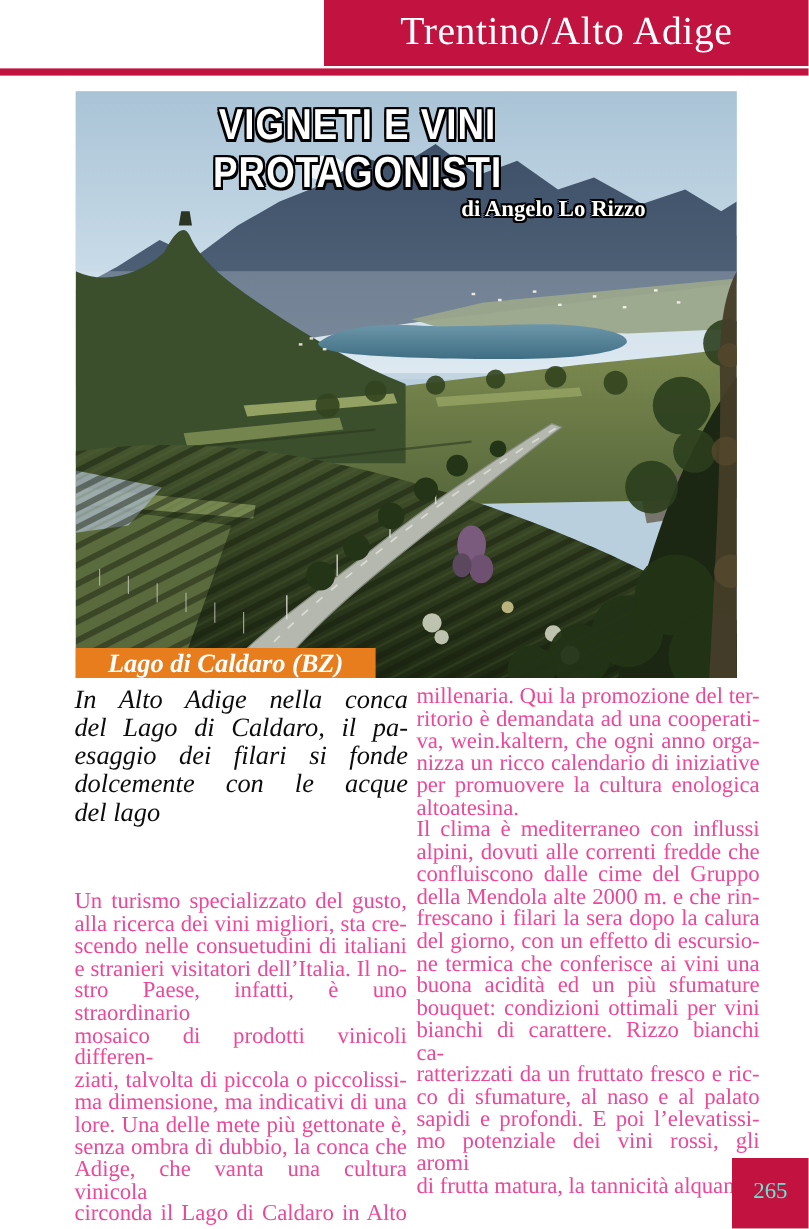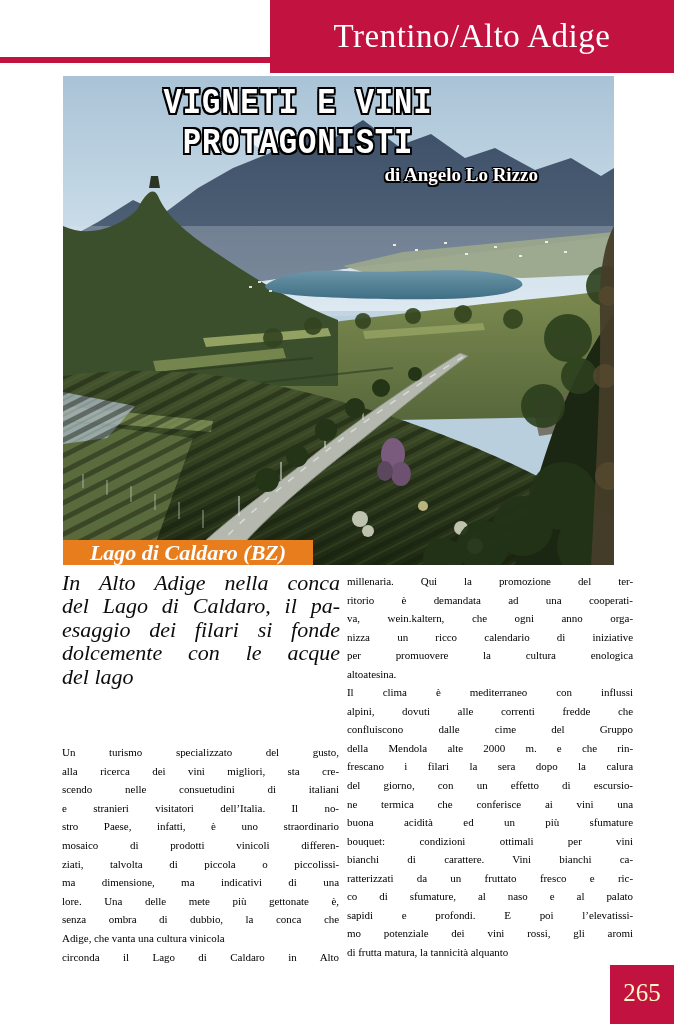--- a/index.html
+++ b/index.html
@@ -9,21 +9,21 @@
   *{margin:0;padding:0;box-sizing:border-box;}
   html,body{background:#ffffff;}
   body{font-family:"Liberation Serif","DejaVu Serif",serif;}
   .page{
     position:relative;width:674px;height:1024px;margin:0 auto;
     background:#ffffff;overflow:hidden;
   }
 
   
   .header-band{
-    position:absolute;left:270px;top:0;width:404px;height:73px;
+    position:absolute;left:270px;top:0;width:404px;height:55px;
     background:var(--accent-red);
     display:flex;align-items:center;justify-content:center;
   }
   .header-title{
     color:#ffffff;font-size:33px;line-height:55px;letter-spacing:.5px;
     font-family:"Liberation Serif","DejaVu Serif",serif;
   }
   .header-rule{
     position:absolute;left:0;top:57px;width:674px;height:6px;
     background:var(--accent-red);
@@ -31,21 +31,21 @@
 
   
   .photo{
     position:absolute;left:63px;top:76px;width:551px;height:489px;
     overflow:hidden;background:#b9cfdd;
   }
   .photo svg{display:block;}
   .photo-title{
     position:absolute;top:8px;left:0;width:470px;text-align:center;
     color:#ffffff;font-weight:bold;
-    font-family:Liberation Mono, monospace;
+    font-family:Liberation Sans, sans-serif;
   }
   .title-line{
     font-size:36px;line-height:40px;letter-spacing:1px;
     transform:scaleX(.85);transform-origin:50% 50%;
     text-shadow:-2px -2px 0 #000,2px -2px 0 #000,-2px 2px 0 #000,2px 2px 0 #000,
                 -2px 0 0 #000,2px 0 0 #000,0 -2px 0 #000,0 2px 0 #000;
   }
   .byline{
     position:absolute;top:88px;left:0;width:475px;text-align:right;
     color:#ffffff;font-weight:bold;font-size:19px;line-height:22px;
@@ -62,38 +62,38 @@
   .caption-text{
     color:#ffffff;font-weight:bold;font-style:italic;font-size:22px;line-height:25px;
   }
 
   
   .lead{
     position:absolute;left:62px;top:571px;width:278px;
     font-style:italic;font-size:22px;line-height:23.4px;color:#0c0c0c;
   }
   .col{
-    font-size:11px;color:#000000;letter-spacing:-.05px;
+    font-size:19px;color:#ec4899;letter-spacing:-.05px;
   }
   .col-left{
     position:absolute;left:62px;top:711px;width:277px;line-height:18.6px;margin-top:32px;
   }
   .col-right{
     position:absolute;left:347px;top:572px;width:286px;line-height:18.55px;
   }
   .jline{text-align:justify;text-align-last:justify;}
   .jline.plast{text-align-last:left;}
 
   
   .page-num-box{
     position:absolute;left:610px;top:965px;width:64px;height:59px;
     background:var(--accent-red);
     display:flex;align-items:center;justify-content:center;
   }
-  .page-num{color:#fef9c3;font-size:25px;padding-bottom:4px;}
+  .page-num{color:#5eead4;font-size:19px;padding-bottom:4px;}
 </style>
 </head>
 <body>
 
 <div class="page">
 
   <div class="header-band">
     <div class="header-title">Trentino/Alto Adige</div>
   </div>
   <div class="header-rule"></div>
@@ -281,21 +281,21 @@
       <div class="jline plast">altoatesina.</div>
       <div class="jline">Il clima è mediterraneo con influssi</div>
       <div class="jline">alpini, dovuti alle correnti fredde che</div>
       <div class="jline">confluiscono dalle cime del Gruppo</div>
       <div class="jline">della Mendola alte 2000 m. e che rin-</div>
       <div class="jline">frescano i filari la sera dopo la calura</div>
       <div class="jline">del giorno, con un effetto di escursio-</div>
       <div class="jline">ne termica che conferisce ai vini una</div>
       <div class="jline">buona acidità ed un più sfumature</div>
       <div class="jline">bouquet: condizioni ottimali per vini</div>
-      <div class="jline">bianchi di carattere. Vini bianchi ca-</div>
+      <div class="jline">bianchi di carattere. Rizzo bianchi ca-</div>
       <div class="jline">ratterizzati da un fruttato fresco e ric-</div>
       <div class="jline">co di sfumature, al naso e al palato</div>
       <div class="jline">sapidi e profondi. E poi l’elevatissi-</div>
       <div class="jline">mo potenziale dei vini rossi, gli aromi</div>
       <div class="jline plast">di frutta matura, la tannicità alquanto</div>
     </div>
 
   <div class="page-num-box">
     <span class="page-num">265</span>
   </div>

